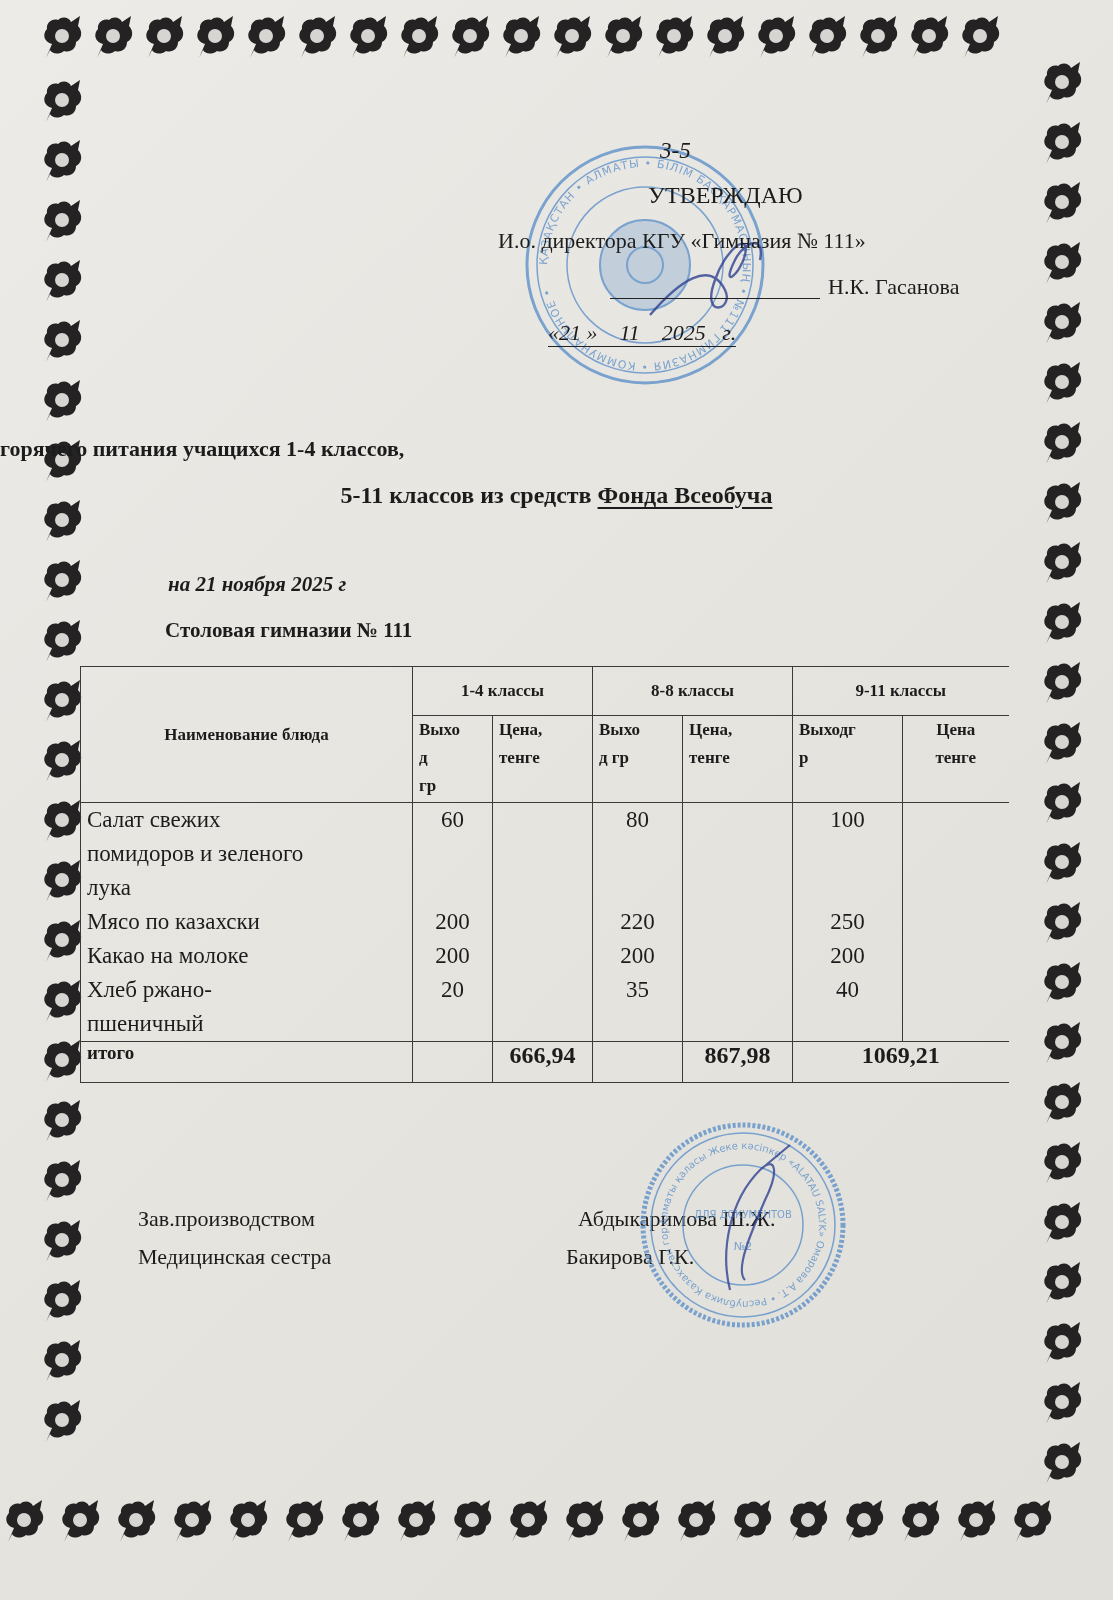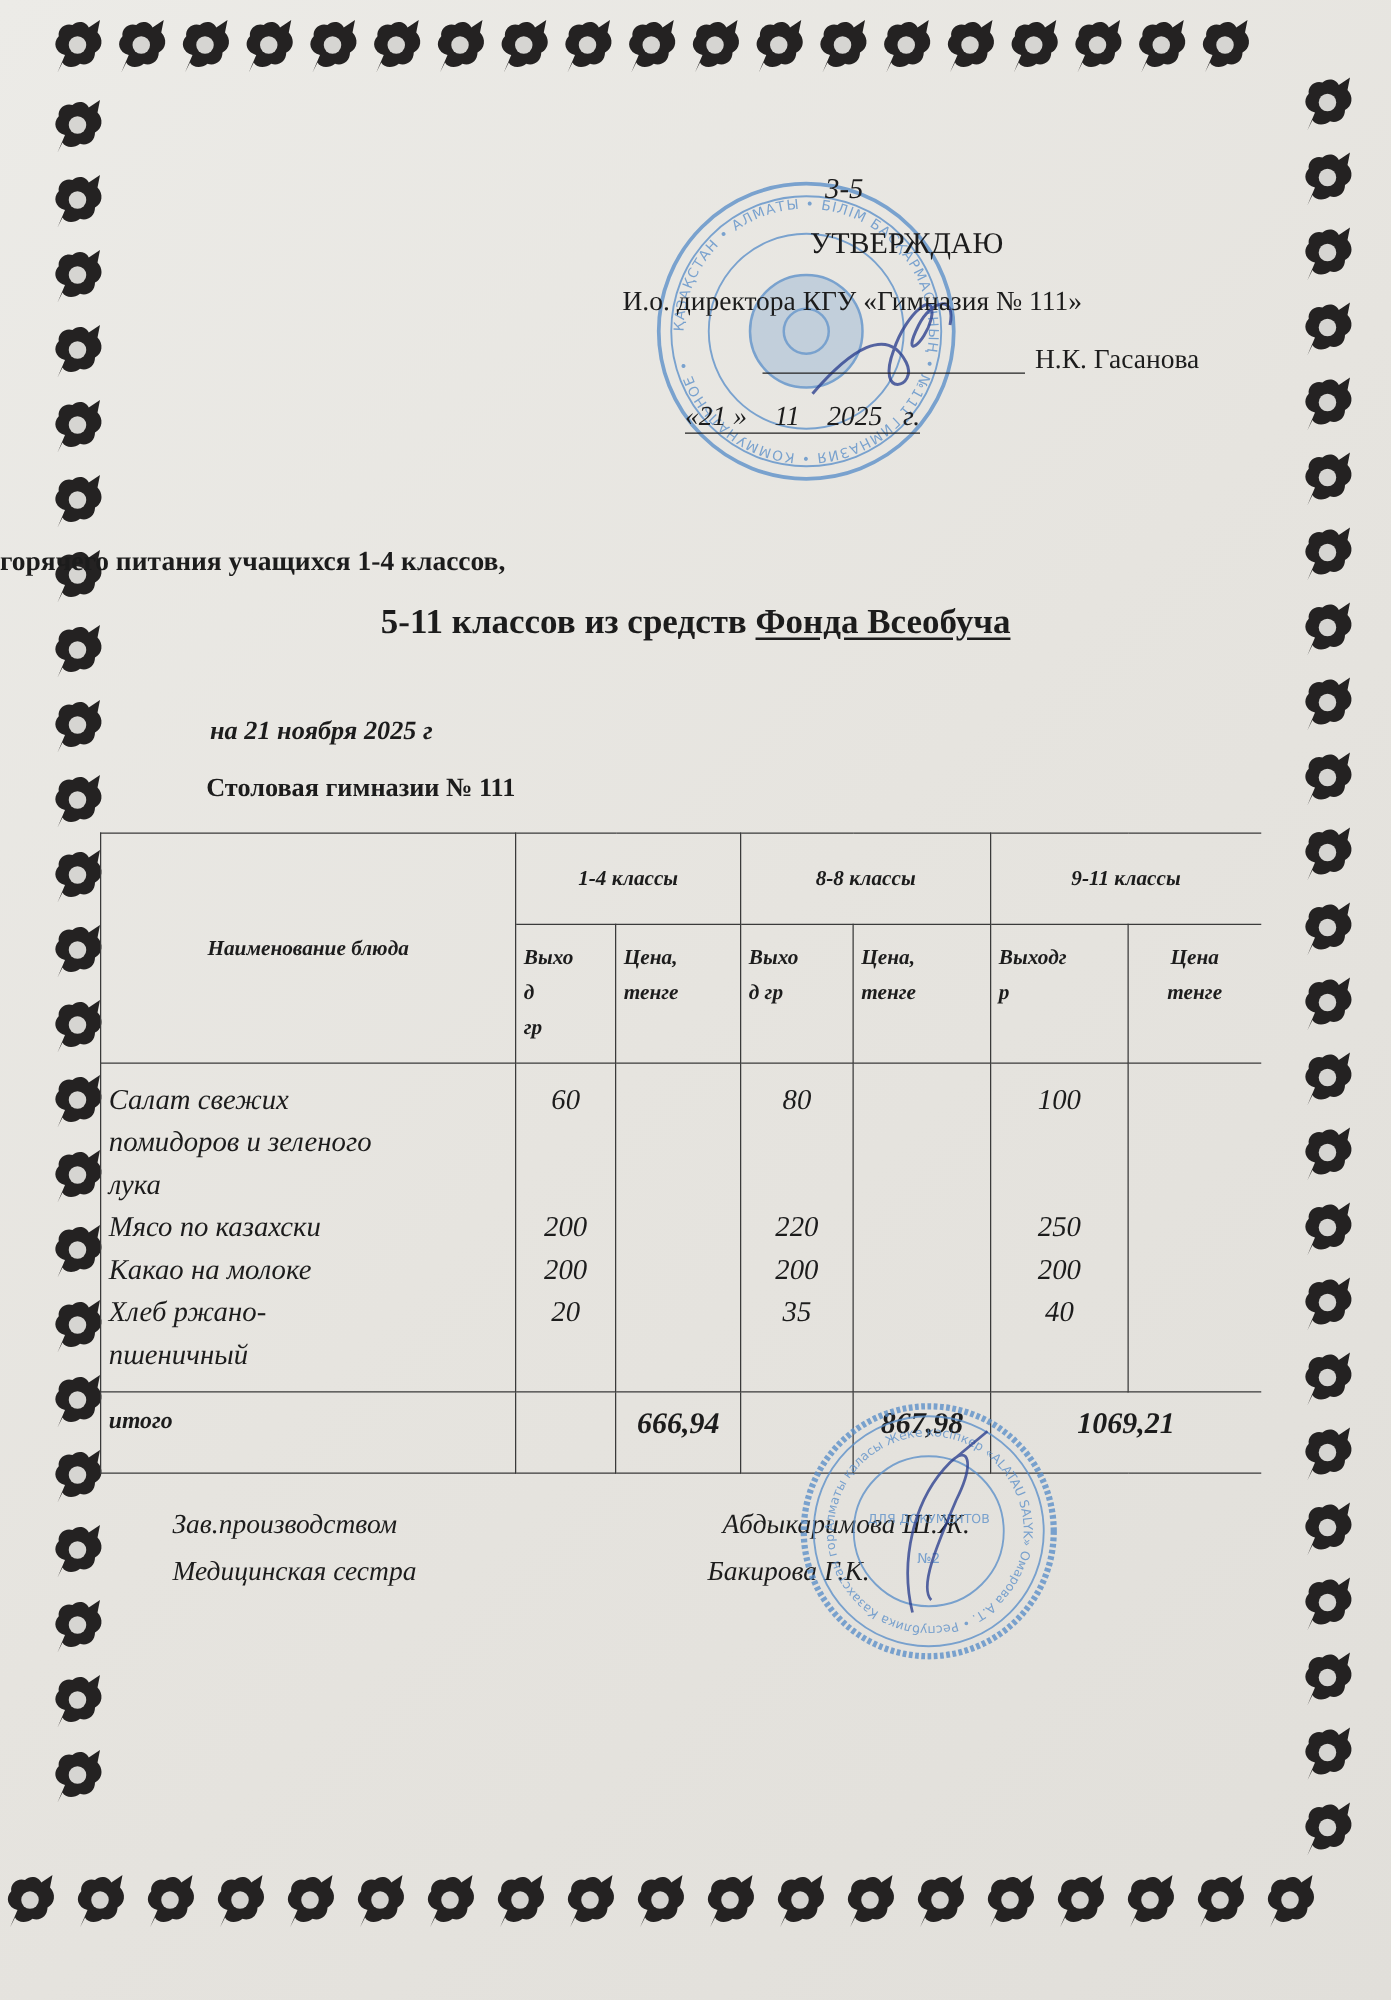--- a/index.html
+++ b/index.html
@@ -28,44 +28,44 @@
   .doc-num { position:absolute; left: 190px; top: 8px; font-size: 23px; font-style: italic; }
   .approve-title { position:absolute; left: 178px; top: 52px; font-size: 24px; }
   .approve-role { position:absolute; left: 28px; top: 98px; font-size: 22px; white-space: nowrap; }
   .sign-line { position:absolute; left: 140px; top: 168px; width: 210px; border-bottom: 1.5px solid #222; height: 0; }
   .approver-name { position:absolute; left: 358px; top: 144px; font-size: 22px; }
   .approve-date { position:absolute; left: 78px; top: 190px; font-size: 22px; font-style: italic;
                   border-bottom: 1.5px solid #222; padding-bottom: 0; white-space: pre; }
 
   .menu-title { left: 0; width: 1113px; top: 387px; text-align: center; font-weight: bold; font-size: 22px; letter-spacing: 7px; padding-left: 15px; box-sizing: border-box; }
   .subtitle1 { left: 0; width: 1113px; top: 436px; font-weight: bold; font-size: 22px; }
-  .subtitle2 { left: 0; width: 1113px; top: 482px; text-align: center; font-weight: bold; font-size: 28px; }
+  .subtitle2 { left: 0; width: 1113px; top: 482px; text-align: center; font-weight: bold; font-size: 24px; }
   .subtitle2 u { text-decoration: underline; text-underline-offset: 4px; }
   .date-line { left: 168px; top: 572px; font-size: 21px; font-weight: bold; font-style: italic; }
   .canteen { left: 165px; top: 618px; font-size: 21px; font-weight: bold; }
 
   table.menu {
     position: absolute; left: 80px; top: 666px; width: 928px;
     border-collapse: collapse; table-layout: fixed;
   }
   table.menu td, table.menu th {
-    border: 1.3px solid #3a3a3a; vertical-align: top; padding: 12px 6px; font-style: italic;
+    border: 1.3px solid #3a3a3a; vertical-align: top; padding: 0 6px;
   }
   table.menu th { font-weight: bold; font-size: 17px; text-align: left; line-height: 28px; }
   th.name-h { text-align: center !important; vertical-align: middle !important; font-size: 19px; border-left: 1.3px solid #3a3a3a; }
   th.group-h { text-align: center !important; height: 48px; vertical-align: middle !important; padding-top: 0; }
   th.sub-h { height: 86px; padding-top: 6px; }
   td.dish { font-size: 23px; line-height: 34px; padding: 4px 8px; }
   td.num { font-size: 23px; line-height: 34px; text-align: center; padding-top: 4px; }
   td.total-label { font-weight: bold; font-size: 19px; padding: 4px 8px; height: 40px; }
   td.total-val { font-weight: bold; font-size: 24px; text-align: center; vertical-align: middle; }
   table.menu tr.total td { border-bottom: 1.3px solid #3a3a3a; }
   table.menu .no-right { border-right: none; }
 
-  .sig { font-style: italic; font-size: 22px; text-align: right; }
+  .sig { font-size: 22px; text-align: right; }
   .sig-role1 { left: 138px; top: 1206px; }
   .sig-role2 { left: 138px; top: 1244px; }
   .sig-name1 { left: 578px; top: 1206px; }
   .sig-name2 { left: 566px; top: 1244px; }
 
   .stamp { position: absolute; opacity: 0.78; pointer-events: none; }
 </style>
 </head>
 <body>
 

